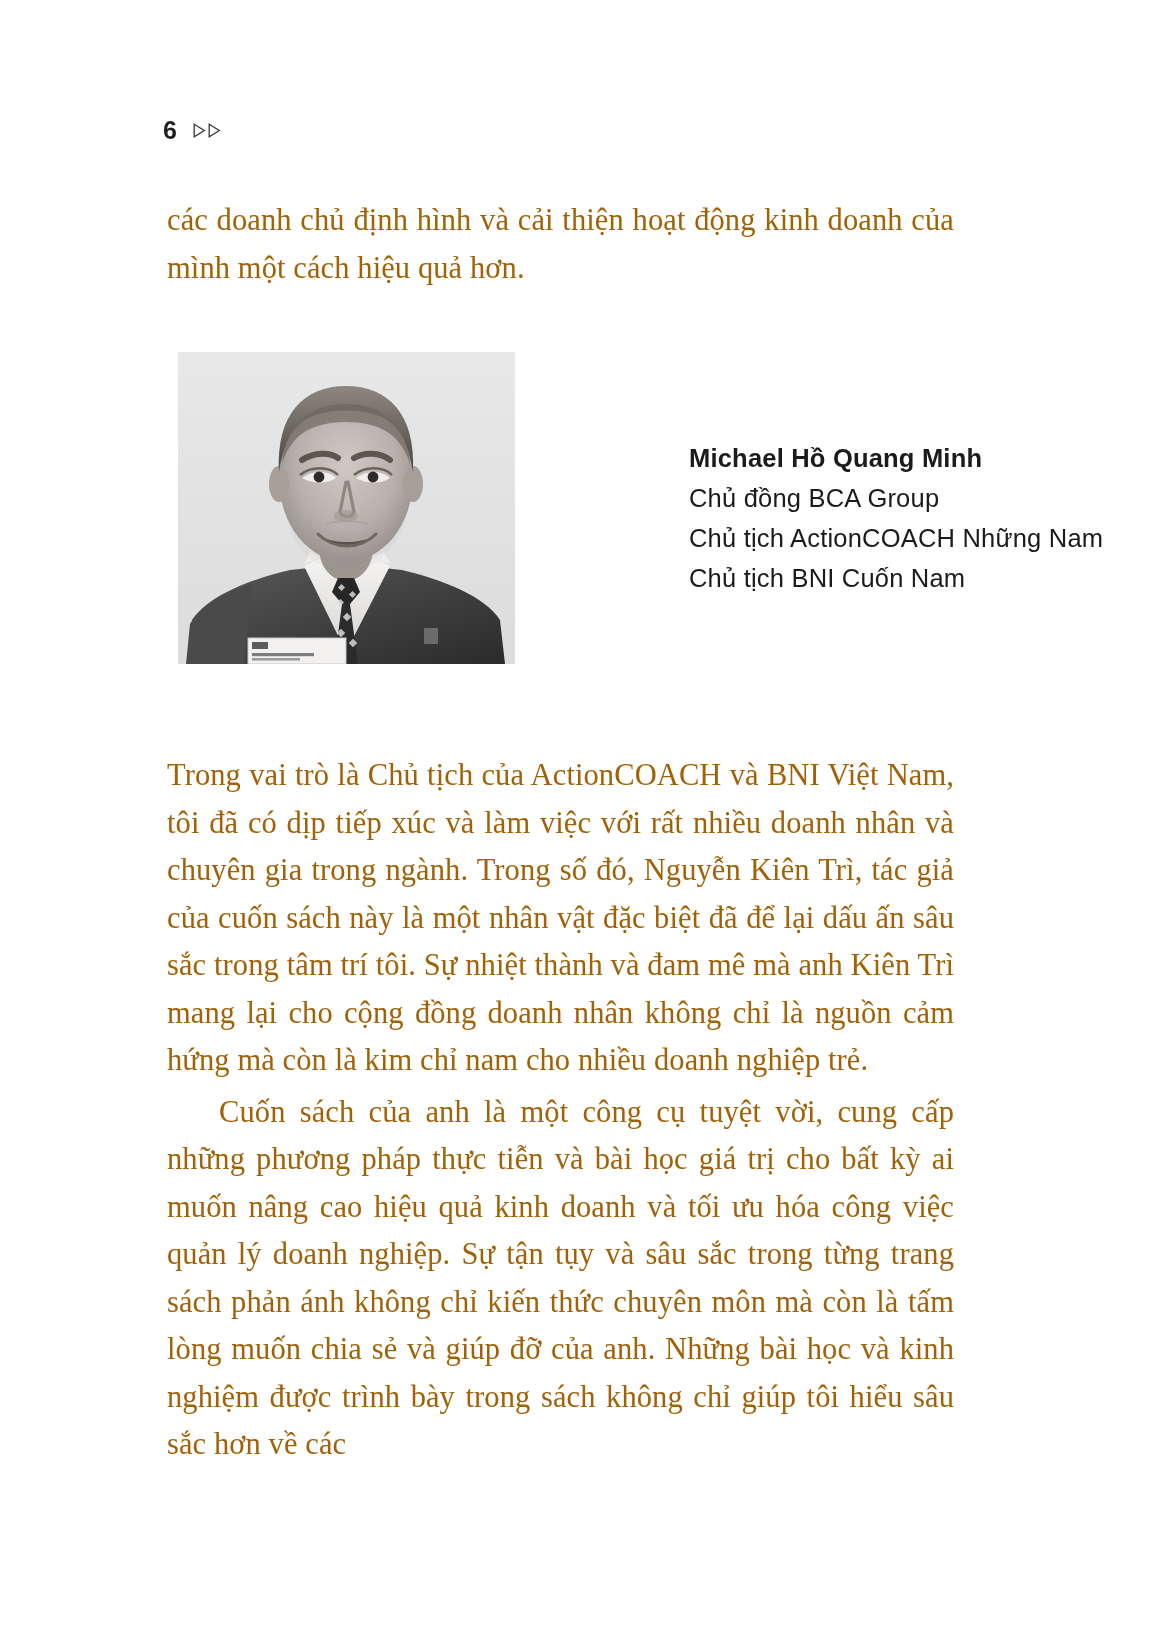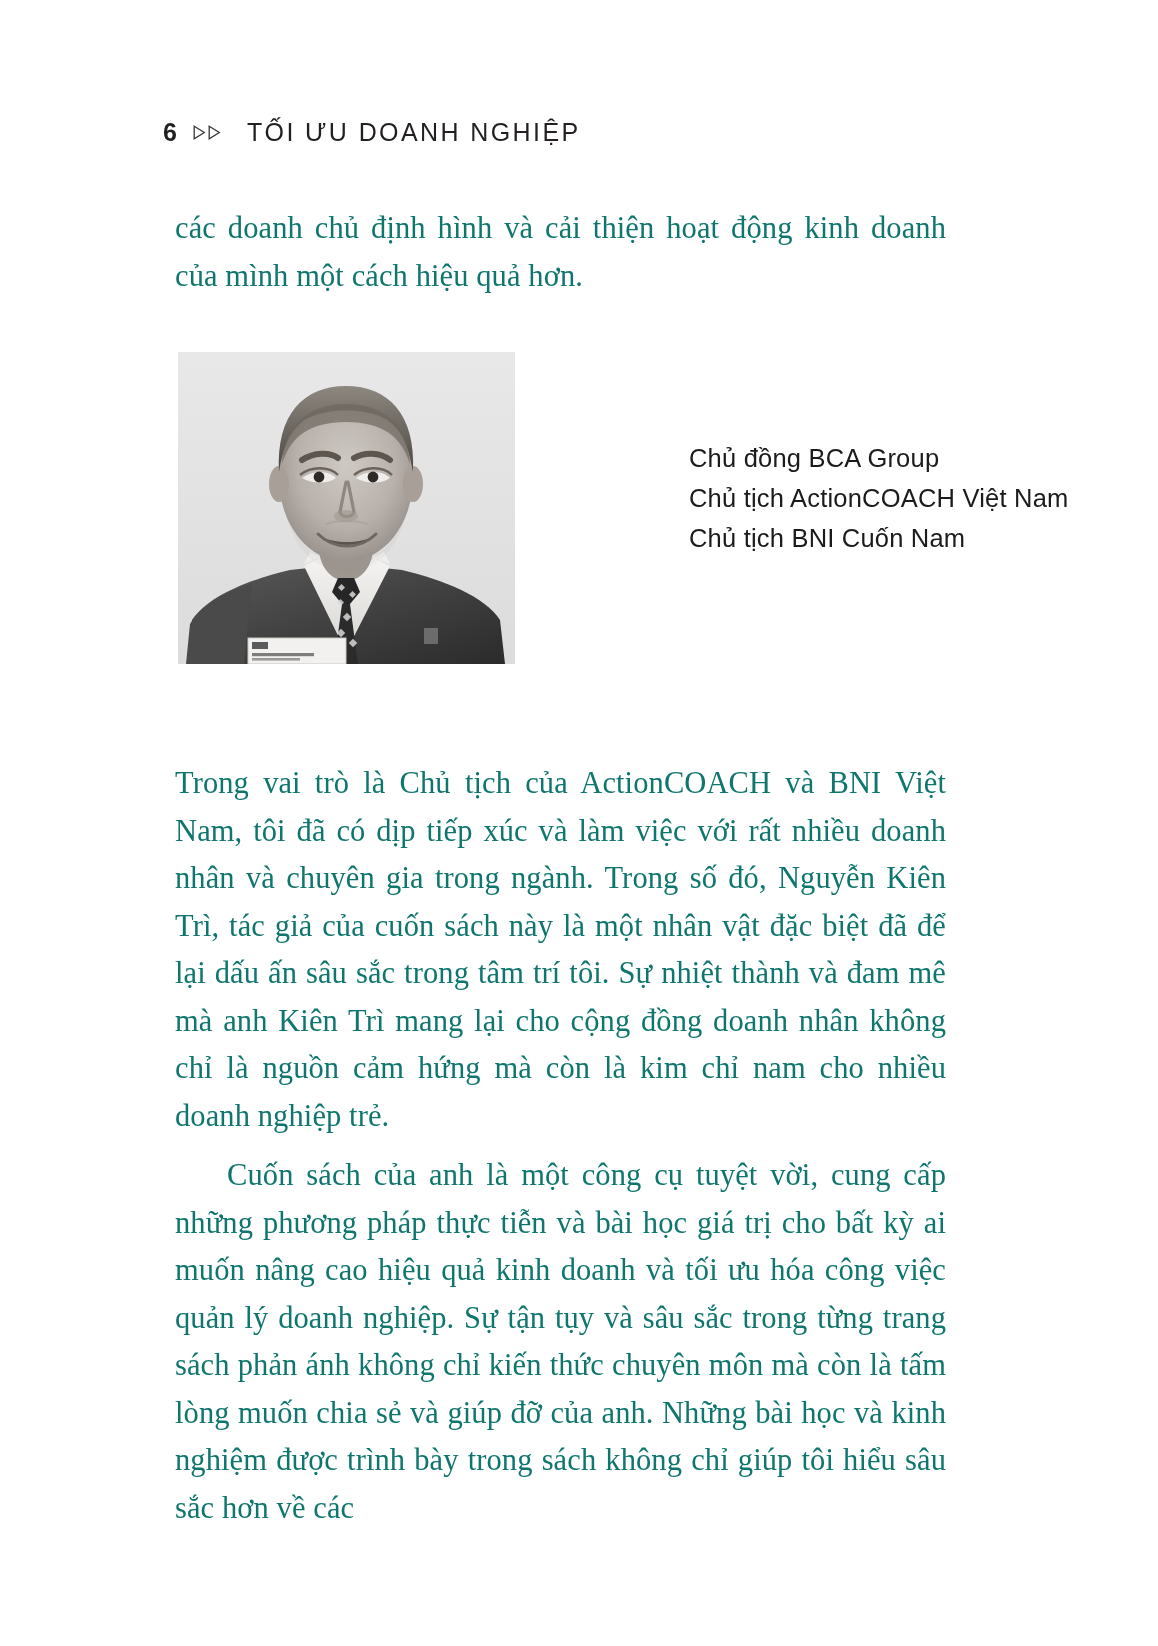--- a/index.html
+++ b/index.html
@@ -58,24 +58,24 @@
 
   
   .body-col {
     position: absolute;
     left: 163px;
     width: 795px;
   }
   .para {
     font-size: 30.5px;
     line-height: 47.5px;
-    color: #0f766e;
+    color: #a16207;
     text-align: justify;
     text-justify: inter-word;
-    margin: 12px;
+    margin: 4px;
     letter-spacing: 0.1px;
   }
   .para.lead { text-indent: 0; }
   .para.indent { text-indent: 52px; }
   #intro-para { top: 193px; }
 
   
   .profile-block {
     position: absolute;
     left: 178px;
@@ -134,21 +134,20 @@
         <svg viewBox="0 0 13 15" width="13" height="15" aria-hidden="true">
           <path d="M1.2 1.2 L11.3 7.5 L1.2 13.8 Z" fill="none" stroke="#3a3636" stroke-width="1.3"></path>
         </svg>
       </span>
       <span class="tri-outline">
         <svg viewBox="0 0 13 15" width="13" height="15" aria-hidden="true">
           <path d="M1.2 1.2 L11.3 7.5 L1.2 13.8 Z" fill="none" stroke="#3a3636" stroke-width="1.3"></path>
         </svg>
       </span>
     </span>
-    <span class="head-title">TỐI ƯU DOANH NGHIỆP</span>
   </div>
 
   <div class="body-col" id="intro-para" style="top:193px;">
     <p class="para lead">các doanh chủ định hình và cải thiện hoạt động kinh doanh của mình một cách hiệu quả hơn.</p>
   </div>
 
   <div class="profile-block">
 
     <div class="portrait">
       <svg viewBox="0 0 337 312" preserveAspectRatio="xMidYMid slice" aria-hidden="true">
@@ -237,22 +236,23 @@
           <rect x="74" y="290" width="16" height="7" fill="#5b5b5b"></rect>
           <rect x="74" y="301" width="62" height="3.2" fill="#7d7d7d"></rect>
           <rect x="74" y="306" width="48" height="2.6" fill="#9a9a9a"></rect>
         </g>
 
         <rect x="246" y="276" width="14" height="16" fill="#8f8f8f" opacity="0.6"></rect>
       </svg>
     </div>
 
     <div class="caption">
+      <div class="name">Michael Hồ Quang Minh</div>
       <div class="role">Chủ đồng BCA Group</div>
-      <div class="role">Chủ tịch ActionCOACH Việt Nam</div>
+      <div class="role">Chủ tịch ActionCOACH Những Nam</div>
       <div class="role">Chủ tịch BNI Cuốn Nam</div>
     </div>
   </div>
 
   <div id="main-flow">
     <p class="para lead">Trong vai trò là Chủ tịch của ActionCOACH và BNI Việt Nam, tôi đã có dịp tiếp xúc và làm việc với rất nhiều doanh nhân và chuyên gia trong ngành. Trong số đó, Nguyễn Kiên Trì, tác giả của cuốn sách này là một nhân vật đặc biệt đã để lại dấu ấn sâu sắc trong tâm trí tôi. Sự nhiệt thành và đam mê mà anh Kiên Trì mang lại cho cộng đồng doanh nhân không chỉ là nguồn cảm hứng mà còn là kim chỉ nam cho nhiều doanh nghiệp trẻ.</p>
     <p class="para indent">Cuốn sách của anh là một công cụ tuyệt vời, cung cấp những phương pháp thực tiễn và bài học giá trị cho bất kỳ ai muốn nâng cao hiệu quả kinh doanh và tối ưu hóa công việc quản lý doanh nghiệp. Sự tận tụy và sâu sắc trong từng trang sách phản ánh không chỉ kiến thức chuyên môn mà còn là tấm lòng muốn chia sẻ và giúp đỡ của anh. Những bài học và kinh nghiệm được trình bày trong sách không chỉ giúp tôi hiểu sâu sắc hơn về các</p>
   </div>
 
 </div>

